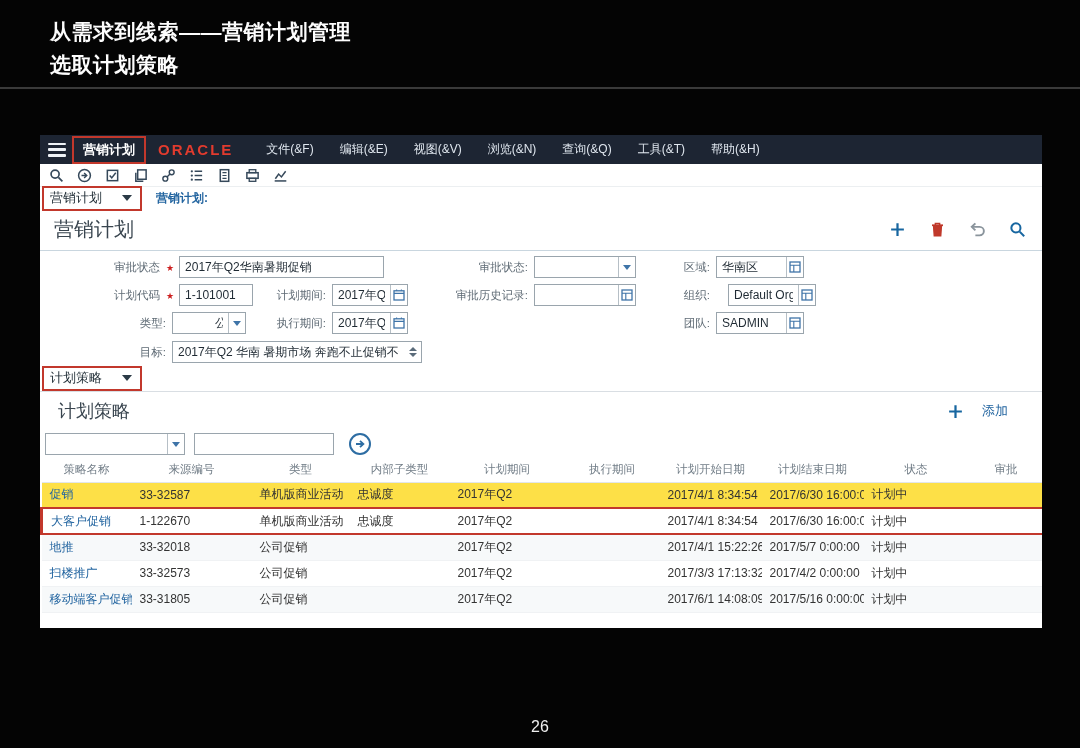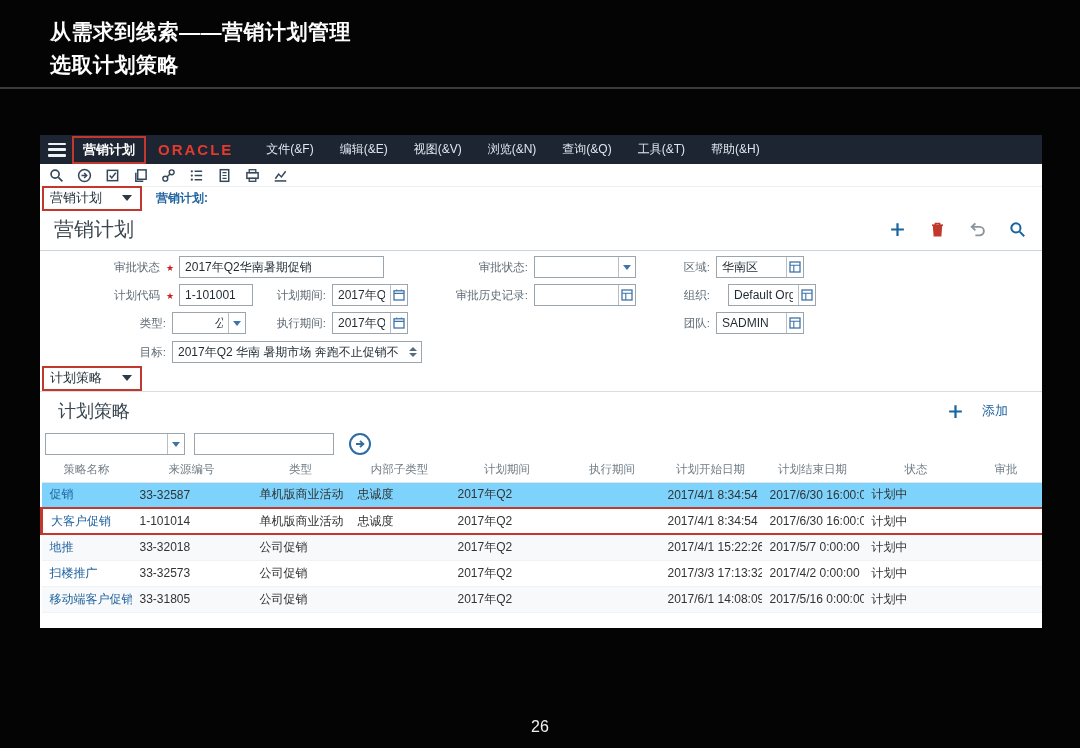--- a/index.html
+++ b/index.html
@@ -68,21 +68,21 @@
   .querybar { height:28px; display:flex; align-items:center; gap:9px; padding-left:5px; }
   .q-select { width:140px; }
   .q-input { width:140px; }
   .go-btn { width:22px; height:22px; border:2px solid #2d6da3; border-radius:50%; display:flex; align-items:center; justify-content:center; color:#2d6da3; margin-left:6px; background:#fff; }
   .go-btn svg { width:12px; height:12px; }
 
   
   table { width:1002px; border-collapse:collapse; table-layout:fixed; }
   thead th { height:24px; font-weight:normal; color:#707c86; font-size:11.5px; text-align:center; border-bottom:1px solid #e2e6ea; overflow:hidden; white-space:nowrap; }
   tbody td { height:26px; padding:0 8px; font-size:12px; color:#333; white-space:nowrap; overflow:hidden; border-bottom:1px solid #f0f2f4; }
-  tr.selected td { background:#7dd3fc; }
+  tr.selected td { background:#fde047; }
   tr.alt td { background:#f7f9fa; }
   a.rowlink { color:#2365a0; text-decoration:none; }
   tr.hl td { border-top:2.5px solid #c2382c; border-bottom:2.5px solid #c2382c; }
   tr.hl td:first-child { border-left:3px solid #c2382c; }
   tr.hl td:last-child { border-right:3px solid #c2382c; }
 </style>
 </head>
 <body>
 
 <div class="slide-title">
@@ -401,21 +401,21 @@
         <td>忠诚度</td>
         <td>2017年Q2</td>
         <td></td>
         <td>2017/4/1 8:34:54</td>
         <td>2017/6/30 16:00:00</td>
         <td>计划中</td>
         <td></td>
       </tr>
       <tr class="hl">
         <td><a href="#" class="rowlink">大客户促销</a></td>
-        <td>1-101014</td>
+        <td>1-122670</td>
         <td>单机版商业活动</td>
         <td>忠诚度</td>
         <td>2017年Q2</td>
         <td></td>
         <td>2017/4/1 8:34:54</td>
         <td>2017/6/30 16:00:00</td>
         <td>计划中</td>
         <td></td>
       </tr>
       <tr class="alt">

